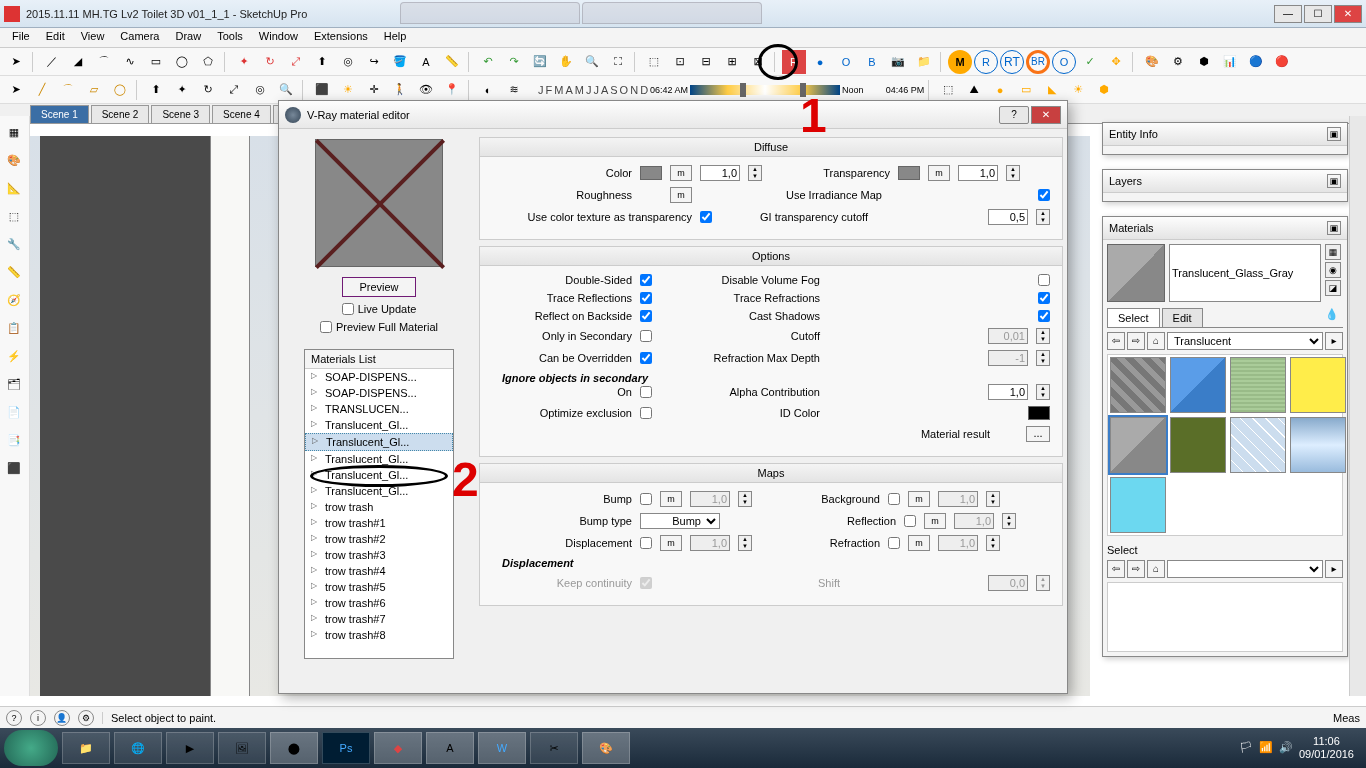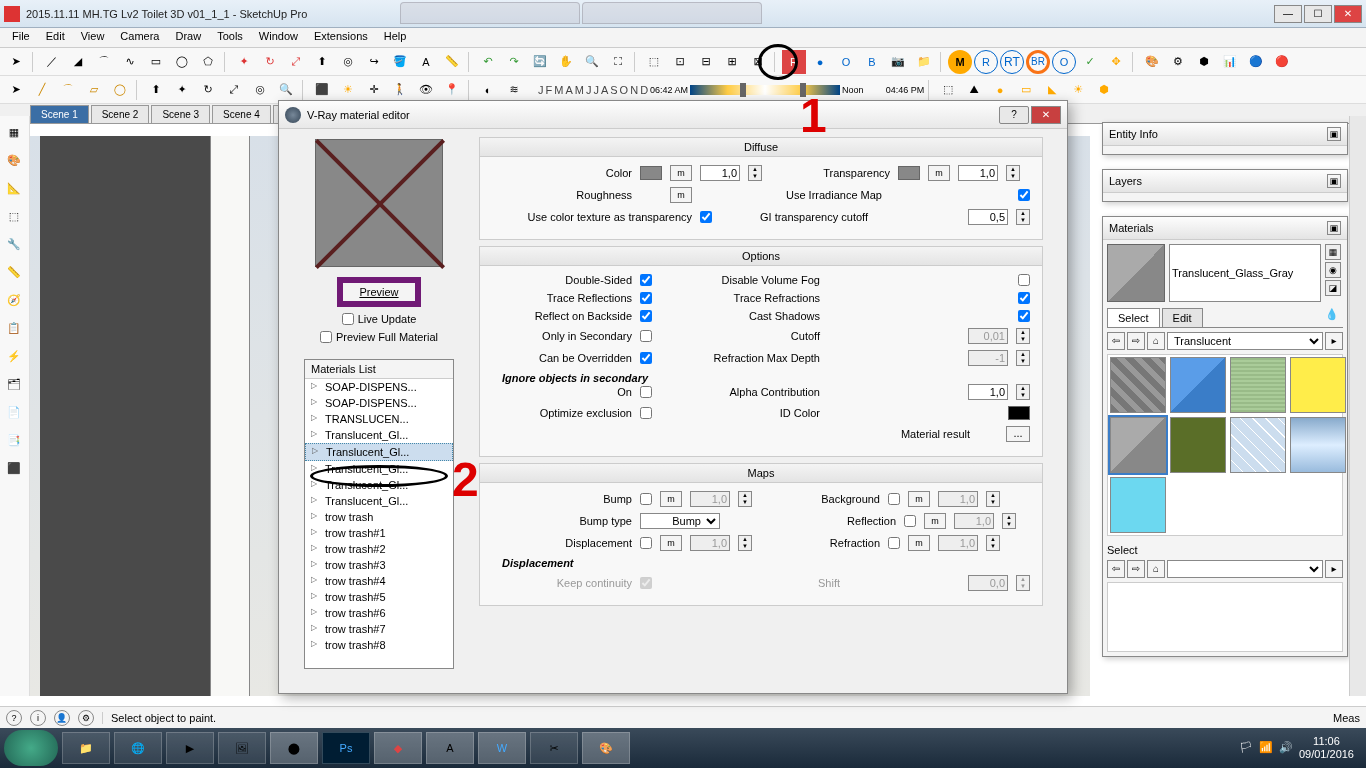--- a/index.html
+++ b/index.html
@@ -54,31 +54,31 @@
 .dlgbtn { width: 30px; height: 18px; margin-left: 2px; display: flex; align-items: center; justify-content: center; border: 1px solid #888; font-size: 10px; }
 .dlgbtn.help { background: #e8e8e8; border-radius: 2px; }
 .dlgbtn.close { background: #c84040; color: #fff; }
 
 .dialog-body { display: flex; height: 566px; }
 .dlg-left { width: 200px; padding: 10px; display: flex; flex-direction: column; align-items: center; }
 .preview-swatch { width: 128px; height: 128px; background: #888; position: relative; border: 1px solid #666; }
 .preview-swatch::before, .preview-swatch::after { content: ""; position: absolute; background: #5a1f1f; }
 .preview-swatch::before { width: 180px; height: 4px; top: 62px; left: -26px; transform: rotate(45deg); }
 .preview-swatch::after { width: 180px; height: 4px; top: 62px; left: -26px; transform: rotate(-45deg); }
-.preview-btn { margin-top: 10px; padding: 3px 16px; border: 6px solid #701a75; background: #f4f4f4; text-decoration: underline; }
+.preview-btn { margin-top: 10px; padding: 3px 16px; border: 1px solid #701a75; background: #f4f4f4; }
 .chk-row { margin-top: 6px; display: flex; align-items: center; gap: 4px; }
 .chk-row input { width: 12px; height: 12px; }
 
 .matlist-box { width: 150px; height: 310px; border: 1px solid #888; background: #fff; margin-top: 16px; overflow-y: auto; }
 .matlist-header { padding: 3px 6px; background: #f4f4f4; border-bottom: 1px solid #ccc; }
 .matlist-item { padding: 2px 4px 2px 20px; position: relative; white-space: nowrap; overflow: hidden; text-overflow: ellipsis; }
 .matlist-item::before { content: "▷"; position: absolute; left: 6px; font-size: 8px; color: #666; }
 .matlist-item.sel { background: #cde; border: 1px dotted #48a; }
 
-.dlg-right { flex: 1; padding: 8px 24px 8px 0; overflow-y: auto; }
+.dlg-right { flex: 1; padding: 8px 4px 8px 0; overflow-y: auto; }
 .group { border: 1px solid #ccc; background: #f8f8f8; margin-bottom: 6px; }
 .group-header { text-align: center; padding: 3px; background: linear-gradient(#f4f4f4,#e4e4e4); border-bottom: 1px solid #ccc; font-weight: normal; }
 .group-body { padding: 8px 12px; }
 .prop-row { display: flex; align-items: center; margin-bottom: 6px; gap: 8px; }
 .prop-label { width: 140px; text-align: right; }
 .prop-label-r { width: 120px; text-align: right; }
 .swatch-sm { width: 22px; height: 14px; border: 1px solid #666; background: #888; }
 .swatch-sm.black { background: #000; }
 .mbtn { width: 22px; height: 16px; border: 1px solid #888; background: #f4f4f4; text-align: center; font-size: 9px; line-height: 14px; }
 .num-input { width: 40px; height: 16px; border: 1px solid #888; background: #fff; padding: 0 2px; text-align: right; }

